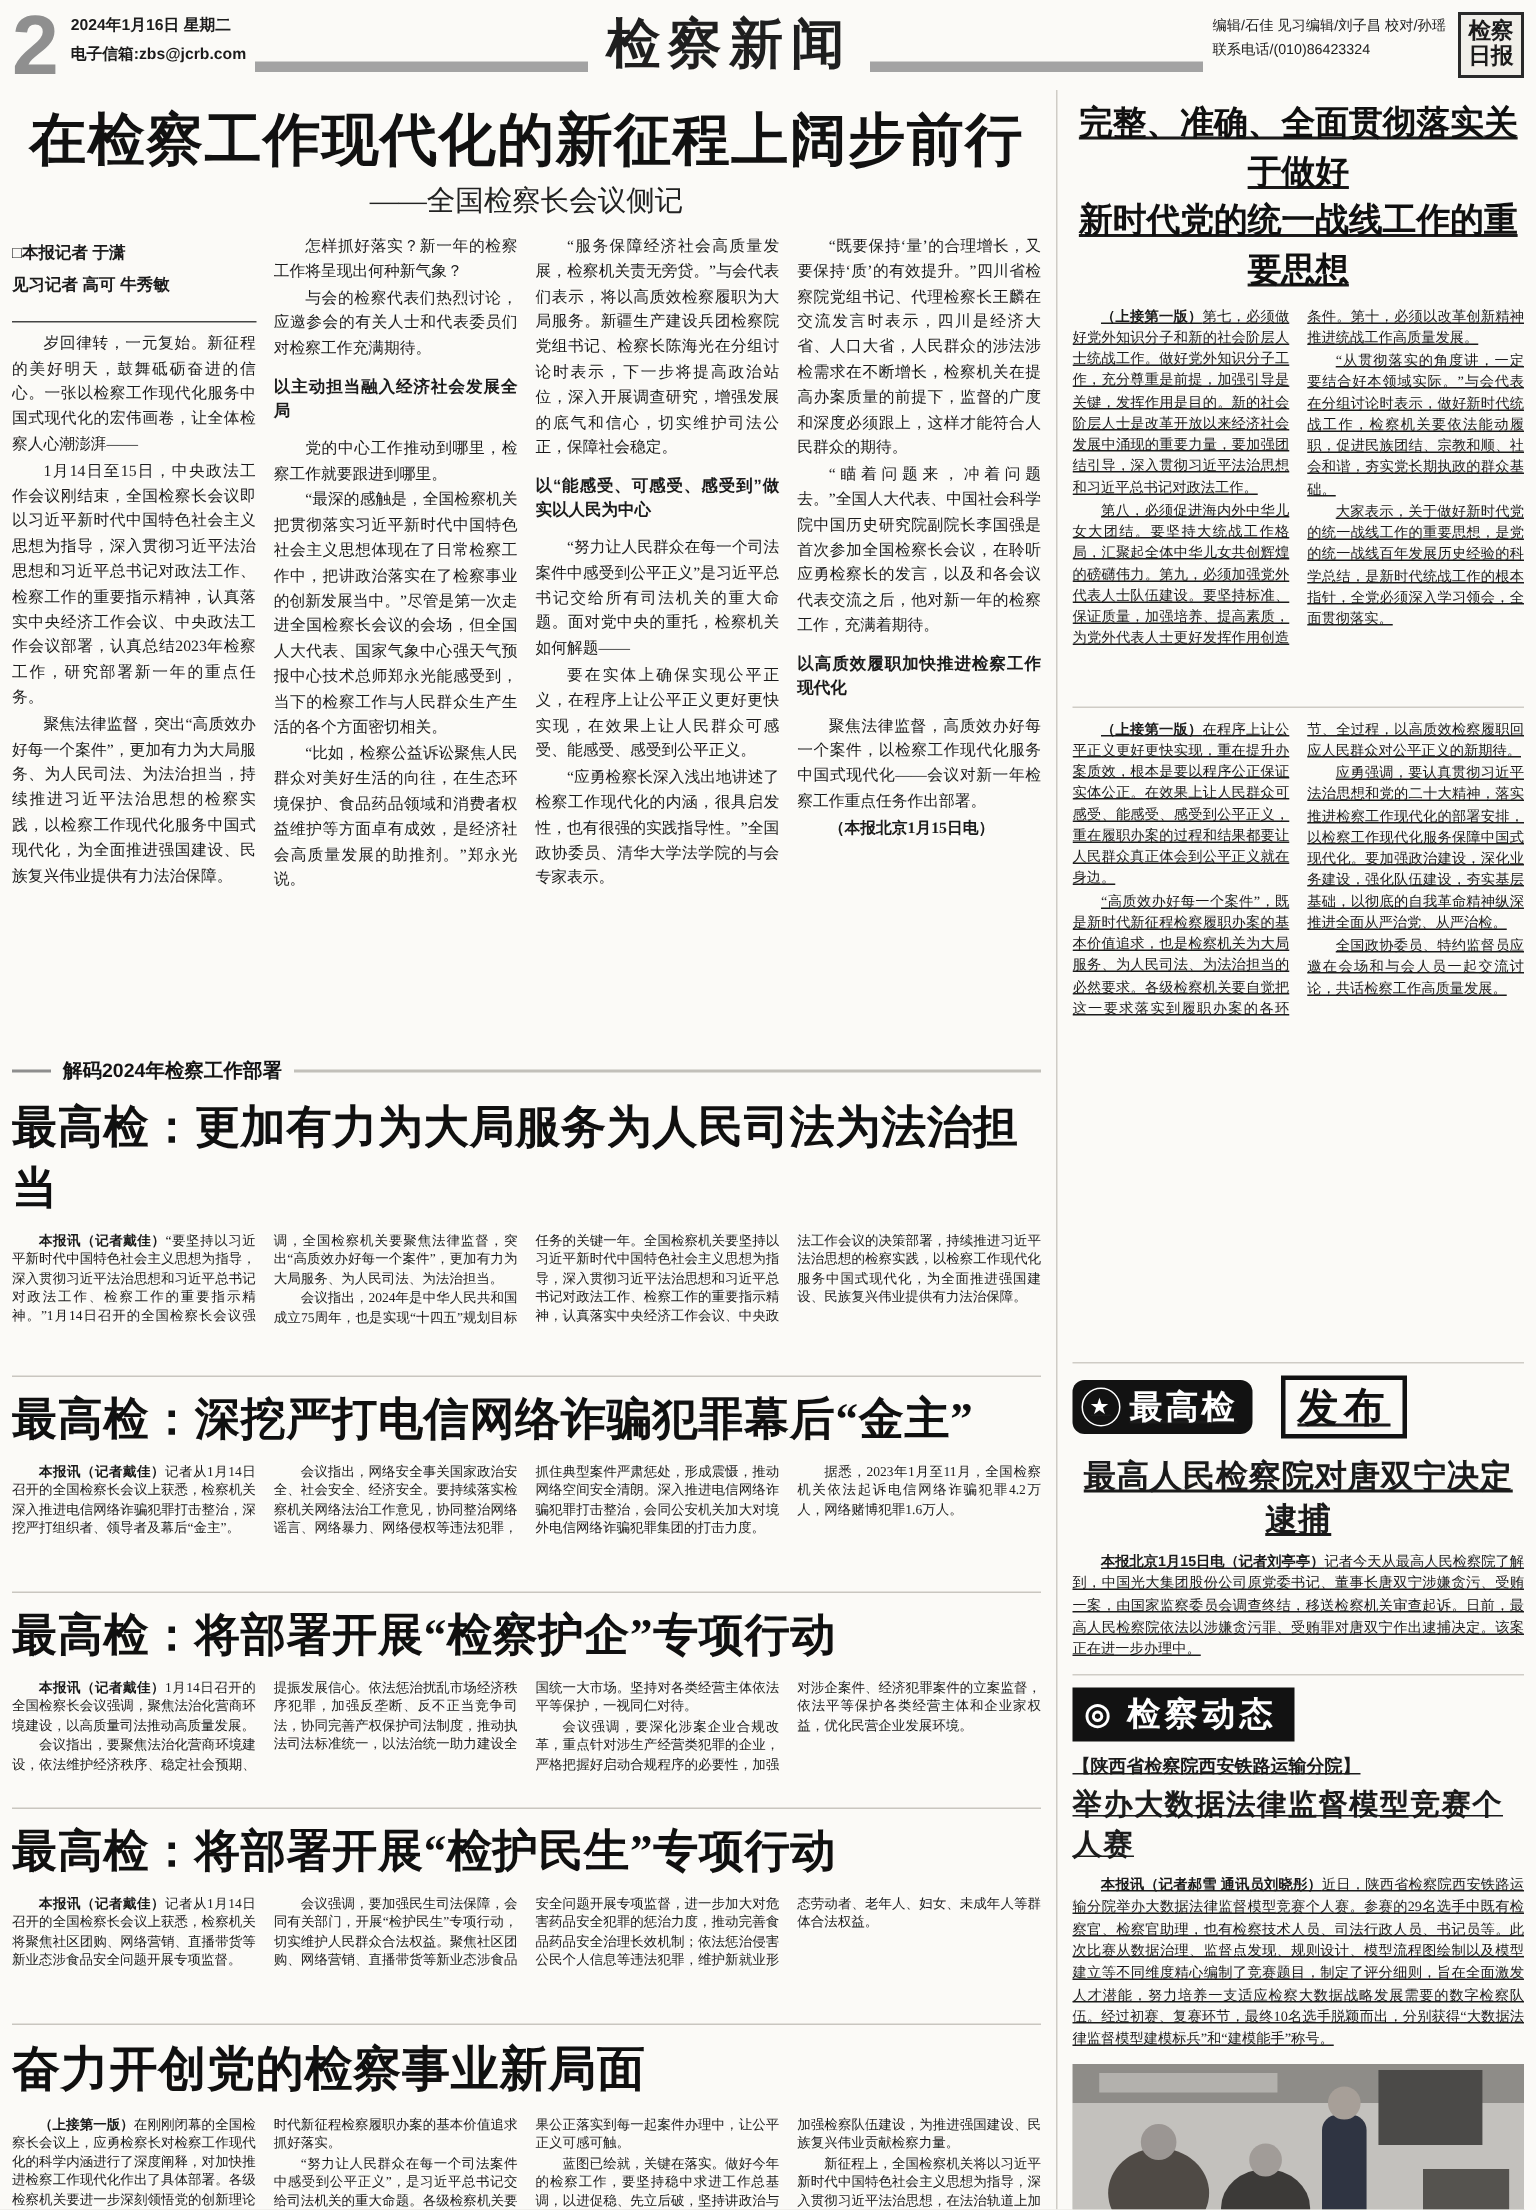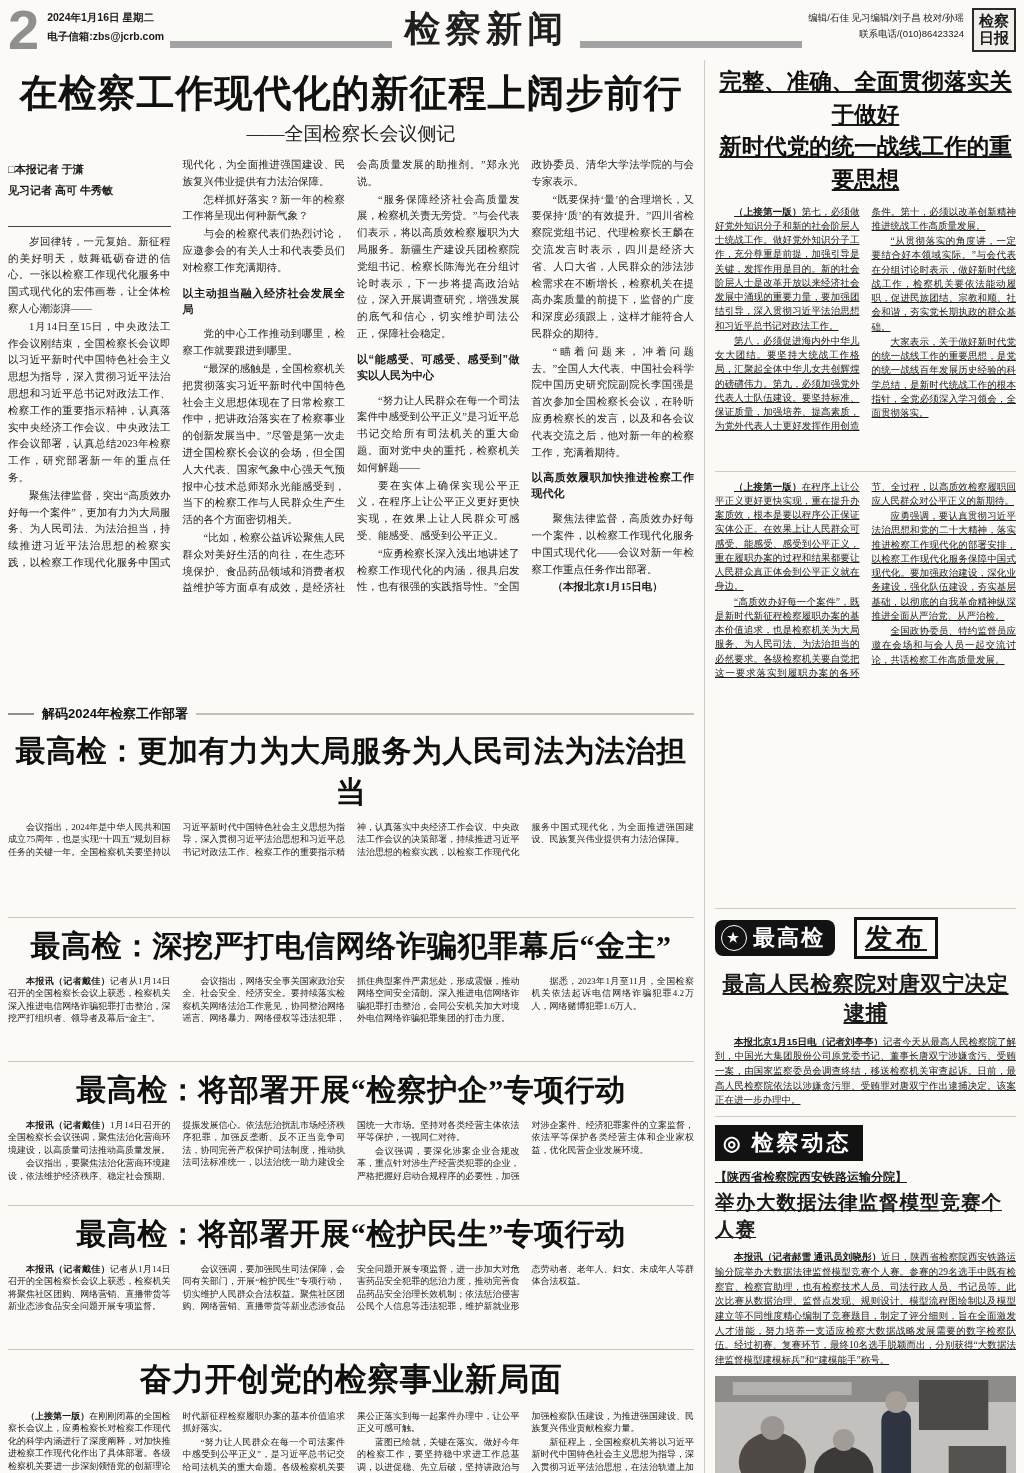--- a/index.html
+++ b/index.html
@@ -8,48 +8,48 @@
     width:1024px;height:1473px;margin:0 auto;background:#fbfaf7;color:#1b1b1b;
     font-family:"Liberation Serif", serif;overflow:hidden;padding:0 8px;
   }
   
   .hdr{display:flex;align-items:flex-start;padding-top:8px;height:56px;}
   .pagenum{font-family:"Liberation Sans",sans-serif;font-size:56px;font-weight:bold;color:#8f8f8f;line-height:44px;}
   .hdr-meta{margin-left:8px;font-size:10.5px;font-weight:bold;line-height:1.8;font-family:"Liberation Sans",sans-serif;}
   .bar{height:7px;background:#a3a3a3;flex:1;align-self:flex-end;margin-bottom:8px;}
   .bar.left{margin-left:6px;}
   .section-title{font-family:"Liberation Sans",sans-serif;font-size:36px;font-weight:900;letter-spacing:5px;color:#1f1f1f;margin:0 12px;line-height:1.15;}
-  .hdr-right{font-size:9.5px;text-align:right;line-height:1.7;margin:2px 8px 0 6px;font-family:"Liberation Sans",sans-serif;}
+  .hdr-right{font-size:9.5px;text-align:left;line-height:1.7;margin:2px 8px 0 6px;font-family:"Liberation Sans",sans-serif;}
   .masthead{width:44px;height:44px;border:2px solid #2a2a2a;background:#f1efe9;display:flex;flex-direction:column;align-items:center;justify-content:center;font-weight:900;font-size:15px;line-height:1.15;font-family:"Liberation Serif",serif;}
   
   .content{display:flex;margin-top:4px;}
   .lcol{width:686px;}
   .rcol{flex:1;border-left:1px solid #cfccc6;margin-left:10px;padding-left:10px;}
   .cols{column-gap:12px;column-fill:balance;text-align:justify;overflow:hidden;}
   .cols4{column-count:4;}
   .cols2{column-count:2;}
   p.para{font-size:10.5px;line-height:1.6;text-indent:2em;margin-bottom:1px;}
   .art-body p.para{font-size:9px;line-height:1.38;}
   .rc-body-cols p.para{font-size:9.5px;line-height:1.5;}
   .runin{font-weight:bold;font-family:"Liberation Sans",sans-serif;}
   
   .main-hl{font-size:38px;font-weight:900;text-align:center;letter-spacing:1px;margin:8px 0 2px;color:#111;}
   .main-sub{font-size:19px;text-align:center;margin-bottom:10px;color:#222;}
-  .byline-box{border-bottom:1.5px solid #444;padding:2px 0 25px;margin-bottom:7px;font-family:"Liberation Sans",sans-serif;font-weight:bold;font-size:11px;line-height:1.9;break-inside:avoid;}
+  .byline-box{border-bottom:1.5px solid #444;padding:2px 0 13px;margin-bottom:7px;font-family:"Liberation Sans",sans-serif;font-weight:bold;font-size:11px;line-height:1.9;break-inside:avoid;}
   .subhead{font-family:"Liberation Sans",sans-serif;font-weight:bold;font-size:11px;text-indent:0;margin:9px 0;line-height:1.45;break-inside:avoid;}
   .endmark{font-weight:bold;}
   
   .decode{display:flex;align-items:center;margin:10px 0 0;}
   .decode .tick{width:26px;height:2px;background:#8e8e8e;}
   .decode .lbl{font-family:"Liberation Sans",sans-serif;font-weight:900;font-size:13px;margin:0 8px;color:#141414;}
   .decode .line{flex:1;height:2px;background:#c2c0ba;}
   
   .article{border-bottom:1px solid #c9c6c0;padding:4px 0 6px;}
   .article:last-child{border-bottom:none;}
-  .art-hl{font-size:30px;font-weight:900;text-align:center;letter-spacing:0.5px;margin:4px 0 8px;color:#101010;}
+  .art-hl{font-size:30px;font-weight:900;text-align:left;letter-spacing:0.5px;margin:4px 0 8px;color:#101010;}
   .art-hl.small{font-size:32px;}
   
   .rc-sec{border-bottom:1px solid #cfccc6;padding-bottom:8px;margin-bottom:8px;text-decoration:underline;}
   .rc-sec.last{border-bottom:none;}
   .rc-hl{font-size:22.5px;font-weight:900;text-align:center;line-height:1.45;margin:6px 0 8px;color:#101010;}
   .fabu-row{display:flex;align-items:center;margin:6px 0 10px;}
   .pill{display:flex;align-items:center;background:#121212;color:#fff;border-radius:8px;padding:3px 10px 3px 6px;font-family:"Liberation Sans",sans-serif;font-weight:900;font-size:22px;letter-spacing:2px;}
   .emblem{display:inline-flex;align-items:center;justify-content:center;width:26px;height:26px;border:1.5px solid #fff;border-radius:50%;font-size:13px;margin-right:6px;color:#fff;}
   .fabu-box{border:3px solid #121212;font-family:"Liberation Serif",serif;font-weight:900;font-size:27px;padding:0 8px;margin-left:19px;letter-spacing:4px;color:#121212;}
   .fabu-hl{font-size:21.5px;font-weight:900;text-align:center;margin:2px 0 8px;letter-spacing:0.5px;}
@@ -122,20 +122,21 @@
 
       <div class="decode">
         <div class="tick"></div>
         <div class="lbl">解码2024年检察工作部署</div>
         <div class="line"></div>
       </div>
 
       <div class="article">
         <h2 class="art-hl">最高检：更加有力为大局服务为人民司法为法治担当</h2>
         <div class="cols cols4 art-body" style="height:90px;">
+          <p class="para"><span class="runin">本报讯（记者戴佳）</span><span>“要坚持以习近平新时代中国特色社会主义思想为指导，深入贯彻习近平法治思想和习近平总书记对政法工作、检察工作的重要指示精神。”1月14日召开的全国检察长会议强调，全国检察机关要聚焦法律监督，突出“高质效办好每一个案件”，更加有力为大局服务、为人民司法、为法治担当。</span></p>
           <p class="para">会议指出，2024年是中华人民共和国成立75周年，也是实现“十四五”规划目标任务的关键一年。全国检察机关要坚持以习近平新时代中国特色社会主义思想为指导，深入贯彻习近平法治思想和习近平总书记对政法工作、检察工作的重要指示精神，认真落实中央经济工作会议、中央政法工作会议的决策部署，持续推进习近平法治思想的检察实践，以检察工作现代化服务中国式现代化，为全面推进强国建设、民族复兴伟业提供有力法治保障。</p>
         </div>
       </div>
 
       <div class="article">
         <h2 class="art-hl">最高检：深挖严打电信网络诈骗犯罪幕后“金主”</h2>
         <div class="cols cols4 art-body" style="height:80px;">
           <p class="para"><span class="runin">本报讯（记者戴佳）</span><span>记者从1月14日召开的全国检察长会议上获悉，检察机关深入推进电信网络诈骗犯罪打击整治，深挖严打组织者、领导者及幕后“金主”。</span></p>
           <p class="para">会议指出，网络安全事关国家政治安全、社会安全、经济安全。要持续落实检察机关网络法治工作意见，协同整治网络谣言、网络暴力、网络侵权等违法犯罪，抓住典型案件严肃惩处，形成震慑，推动网络空间安全清朗。深入推进电信网络诈骗犯罪打击整治，会同公安机关加大对境外电信网络诈骗犯罪集团的打击力度。</p>
           <p class="para">据悉，2023年1月至11月，全国检察机关依法起诉电信网络诈骗犯罪4.2万人，网络赌博犯罪1.6万人。</p>

